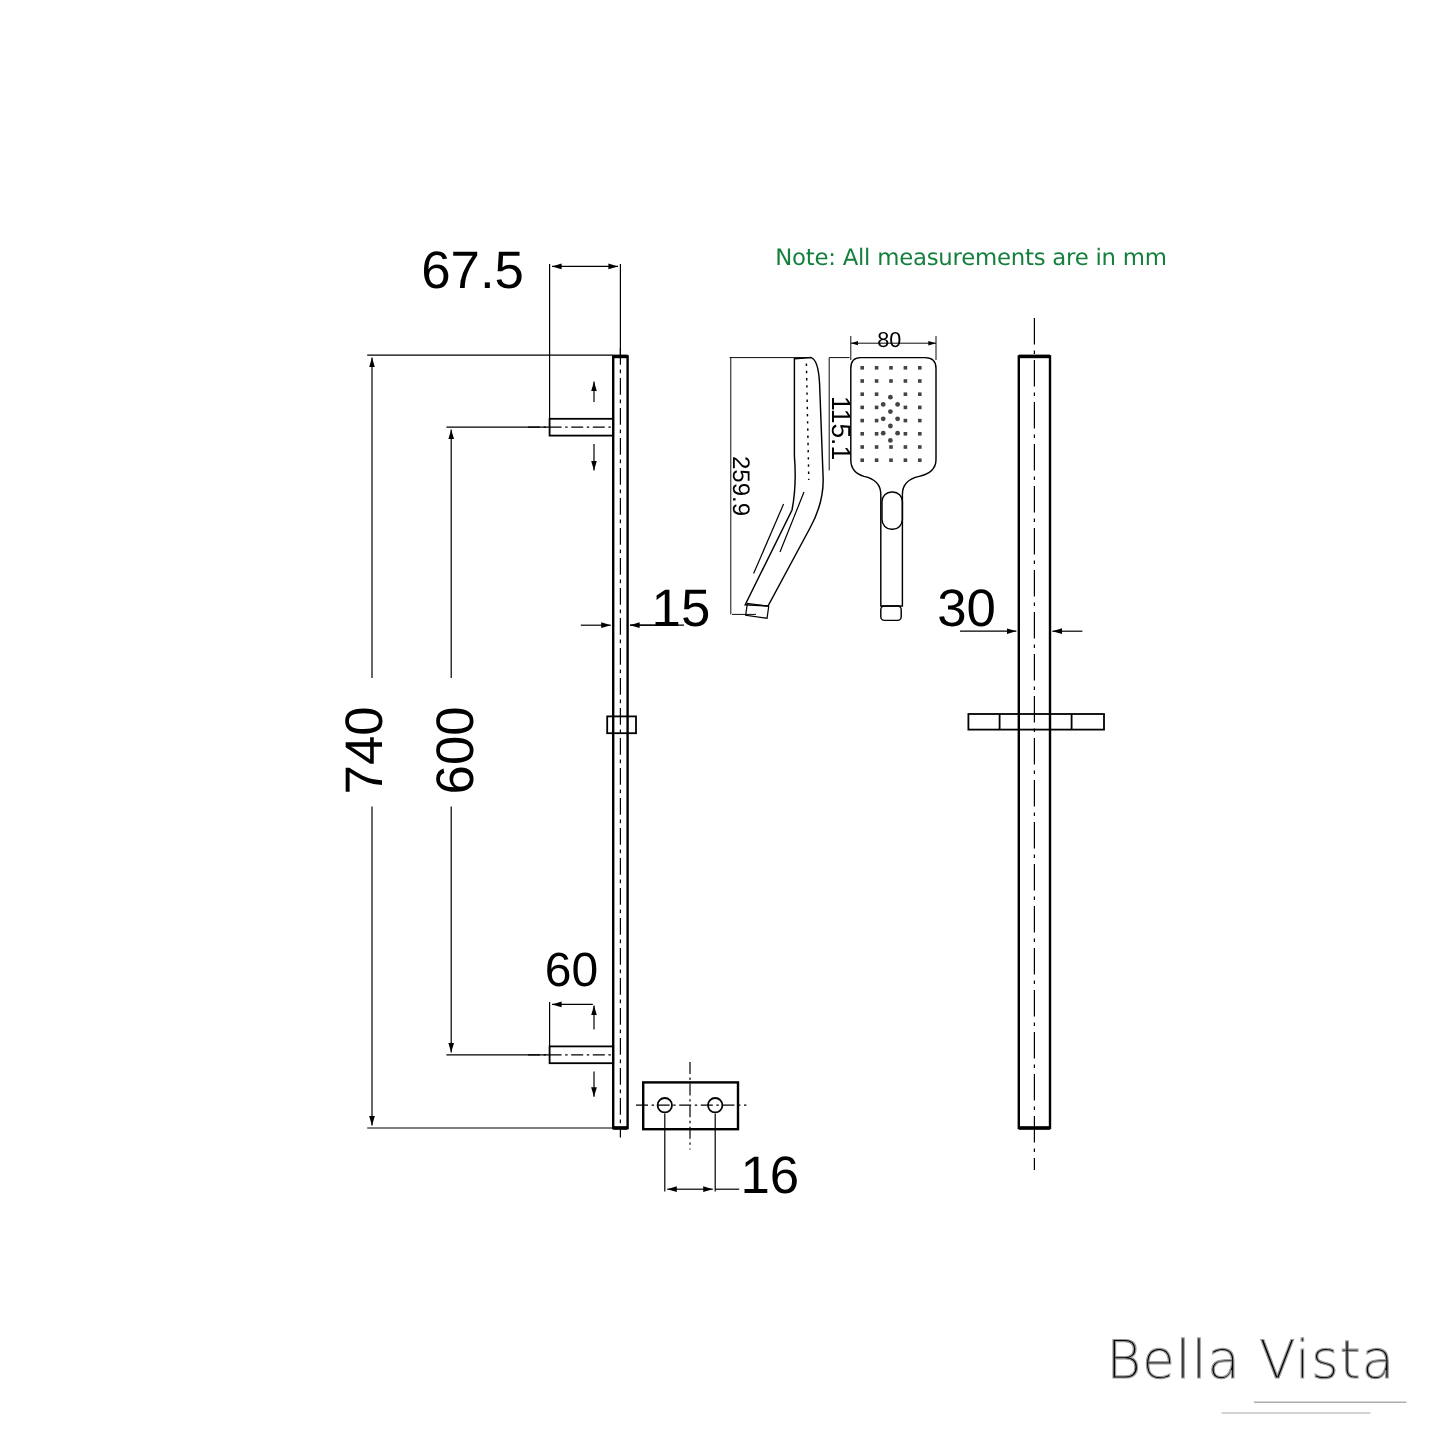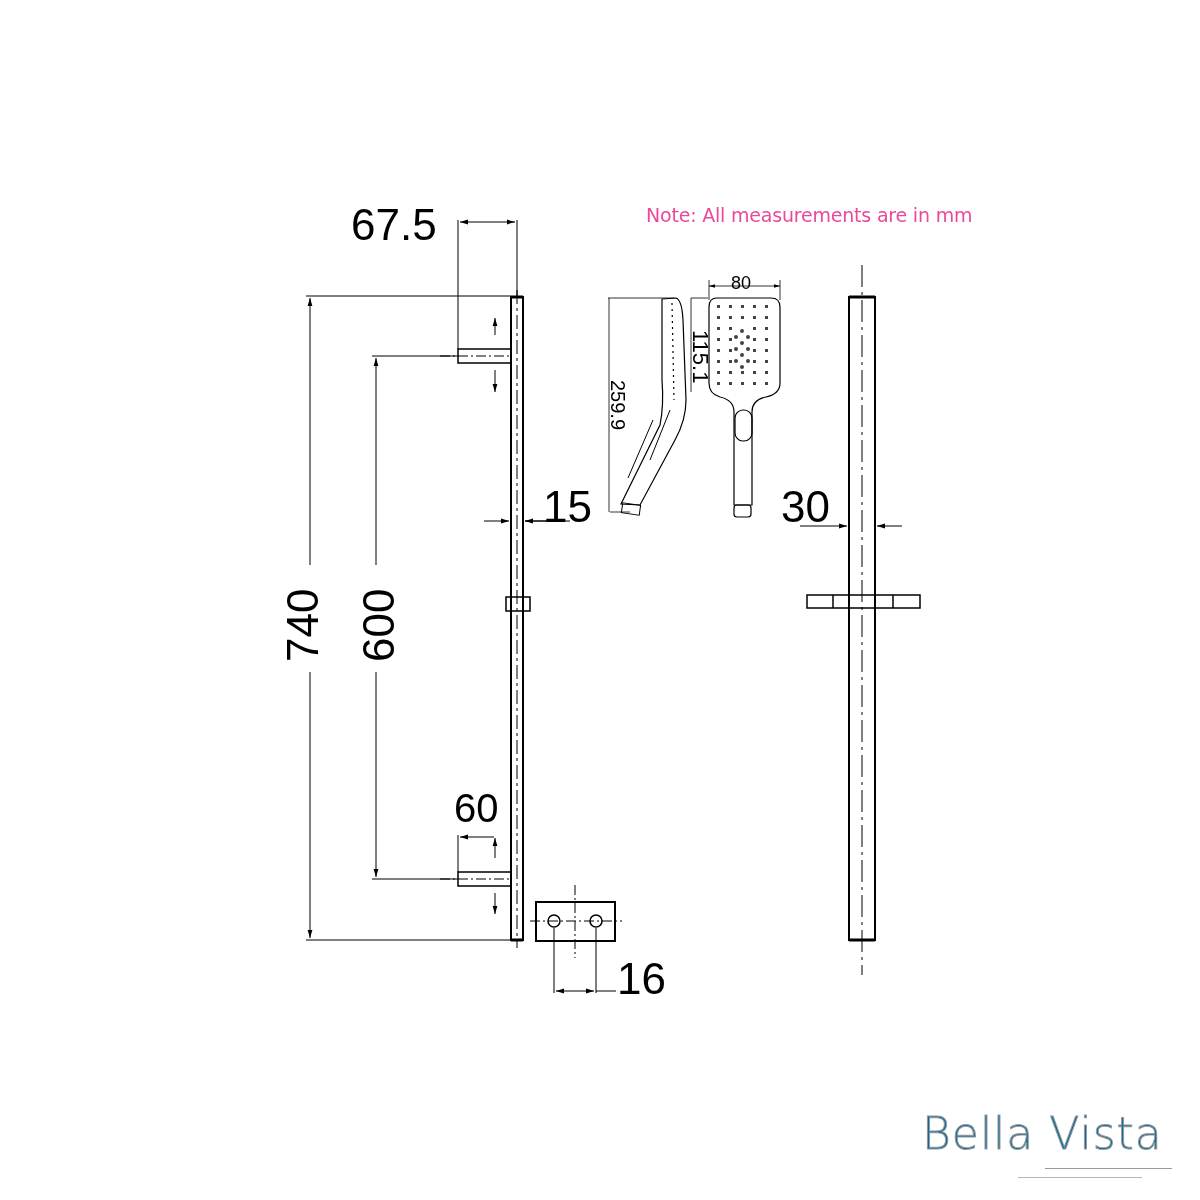--- a/index.html
+++ b/index.html
@@ -1,20 +1,20 @@
 <!DOCTYPE html>
 <html><head>
   <meta charset="utf-8">
   <style>
     html, body { margin: 0; padding: 0; background: #ffffff; }
     body { width: 1200px; height: 1200px; position: relative; overflow: hidden; font-family: "Liberation Sans", sans-serif; }
     #canvas { position: absolute; left: 0; top: 0; width: 1200px; height: 1200px; }
     .dimtext { font-family: "Liberation Sans", sans-serif; fill: #000; }
-    .note { position: absolute; left: 646px; top: 204px; font-family: "DejaVu Sans", sans-serif; font-size: 19px; color: #ec4899; letter-spacing: -0.2px; white-space: nowrap; }
-    .brand { position: absolute; left: 922px; top: 1108px; font-family: "DejaVu Sans", sans-serif; font-size: 44px; font-weight: 200; color: #0369a1; -webkit-text-stroke: 1px #9a9a9a; letter-spacing: 1px; white-space: nowrap; }
+    .note { position: absolute; left: 646px; top: 204px; font-family: "DejaVu Sans", sans-serif; font-size: 19px; color: #15803d; letter-spacing: -0.2px; white-space: nowrap; }
+    .brand { position: absolute; left: 922px; top: 1108px; font-family: "DejaVu Sans", sans-serif; font-size: 44px; font-weight: 200; color: #000000; -webkit-text-stroke: 1px #9a9a9a; letter-spacing: 1px; white-space: nowrap; }
     .brand-underline1 { position: absolute; left: 1045px; top: 1168px; width: 127px; height: 1px; background: #9a9a9a; }
     .brand-underline2 { position: absolute; left: 1018px; top: 1177px; width: 124px; height: 1px; background: #b5b5b5; }
   </style>
 </head>
 <body>
 
 <svg id="canvas" viewBox="0 0 1200 1200" xmlns="http://www.w3.org/2000/svg">
   <defs>
     <marker id="arr" viewBox="0 0 10 10" refX="10" refY="5" markerWidth="8" markerHeight="8" orient="auto-start-reverse">
       <path d="M0,2 L10,5 L0,8 z" fill="#000"></path>

